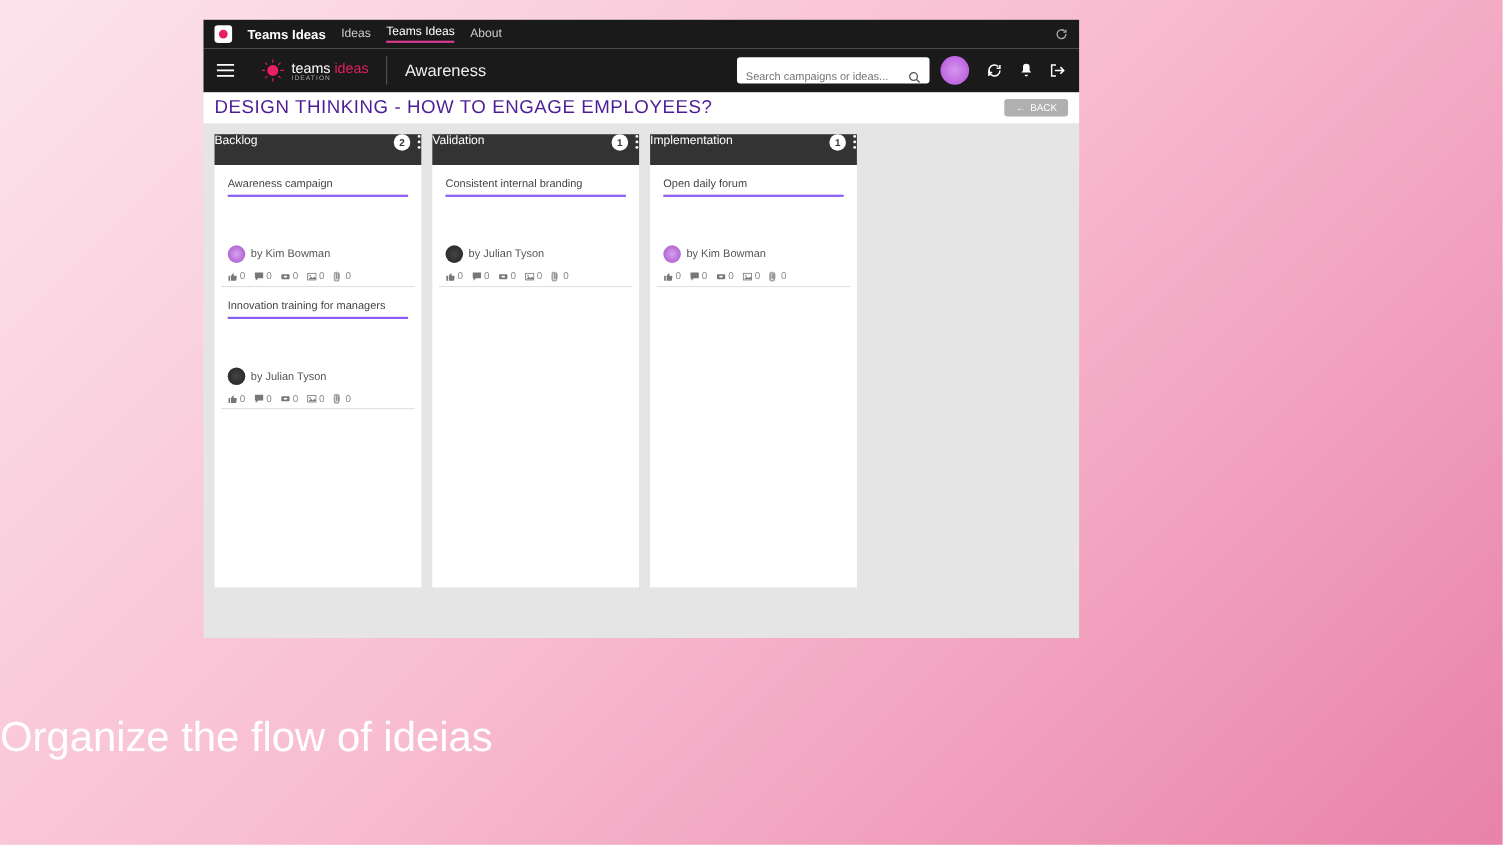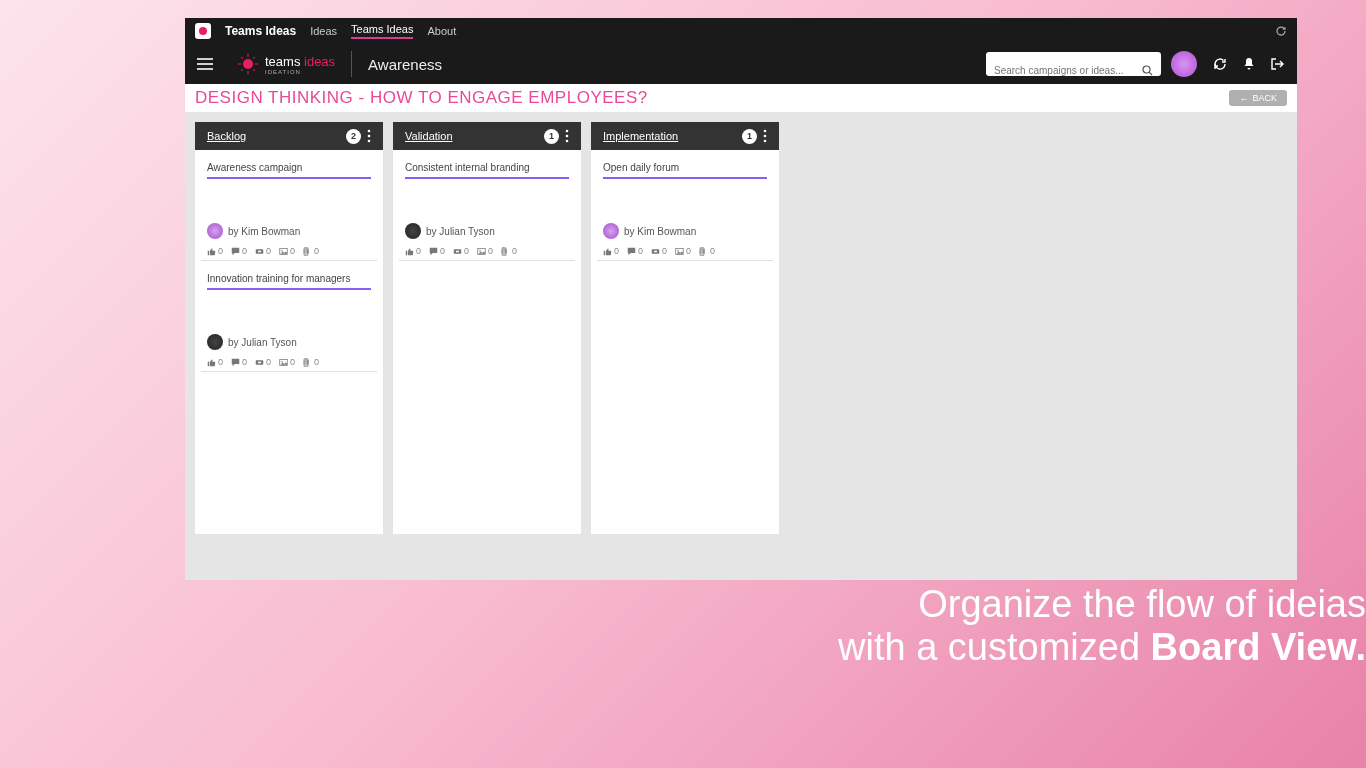--- a/index.html
+++ b/index.html
@@ -9,21 +9,21 @@
   font-family: -apple-system, BlinkMacSystemFont, "Segoe UI", Arial, sans-serif;
   background: linear-gradient(135deg, #fce4ec 0%, #f8bbd0 50%, #e882a8 100%);
   overflow: hidden;
   position: relative;
 }
 
 .app-window {
   position: absolute;
   left: 185px;
   top: 18px;
-  width: 1112px;
+  width: 796px;
   height: 562px;
   background: #e5e5e5;
   display: flex;
   flex-direction: column;
   font-size: 11px;
 }
 
 .titlebar {
   height: 26px;
   background: #1a1a1a;
@@ -61,21 +61,21 @@
 .toolbar .avatar { width:26px; height:26px; border-radius:50%; background: radial-gradient(circle, #d896f0, #b050d8); margin-left:10px; cursor:pointer; }
 .toolbar .ico { margin-left:16px; cursor:pointer; }
 
 .campaign-header {
   height: 28px;
   background: #fff;
   display: flex;
   align-items: center;
   padding: 0 10px;
 }
-.campaign-header .title { color:#ec4899; font-size:17px; font-weight:400; letter-spacing: .5px; }
+.campaign-header .title { color:#4c1d95; font-size:17px; font-weight:400; letter-spacing: .5px; }
 .campaign-header .back-btn { margin-left:auto; background:#b0b0b0; color:#fff; font-size:9px; padding:3px 10px; border-radius:3px; display:flex; align-items:center; gap:4px; cursor:pointer; }
 
 .board {
   display:flex;
   gap:10px;
   padding: 10px 10px 12px 10px;
   flex:1;
   align-items: flex-start;
 }
 .column {
@@ -83,24 +83,23 @@
   display:flex;
   flex-direction:column;
   background:#fff;
   height: 412px;
 }
 .col-header {
   height: 28px;
   background:#333;
   color:#fff;
   display:flex;
-  align-items:center;
-  padding: 0 12px;
+  align-items:flex-start;
+  padding: 0 0;
   font-size:11px;
-  text-decoration:underline;
 }
 .col-header .col-title { flex:1; }
 .col-header .badge { background:#fff; color:#333; width:15px; height:15px; border-radius:50%; font-size:9px; display:flex; align-items:center; justify-content:center; font-weight:700; }
 .col-header .col-menu { margin-left:6px; cursor:pointer; }
 
 .card {
   margin: 6px 6px 0 6px;
   padding: 6px 6px 4px 6px;
   border-bottom: 1px solid #e0e0e0;
   font-size:10px;
@@ -108,22 +107,22 @@
 .card .card-title { color:#444; border-bottom:2px solid #8b5cf6; padding-bottom:4px; margin-bottom:5px; }
 .card .author-row { display:flex; align-items:center; gap:5px; color:#555;margin-top:44px; }
 .card .author-avatar { width:16px; height:16px; border-radius:50%; background: radial-gradient(circle,#d8a0f0,#a050c8); }
 .card .author-avatar.alt { background: radial-gradient(circle,#444,#222); }
 .card .stats { display:flex; gap:8px; margin-top:7px; color:#888; font-size:9px; align-items:center; }
 .card .stats .stat { display:flex; align-items:center; gap:2px; }
 
 .marketing {
   position: absolute;
   left: 0; right: 0;
-  top: 583px;
-  text-align: right;
+  top: 650px;
+  text-align: left;
   color: #fff;
 }
 .marketing .line1 { font-size: 38px; font-weight:300; }
 .marketing .line2 { font-size: 38px; font-weight:300; }
 .marketing .line2 b { font-weight:700; }
 
 svg { display:block; }
 </style>
 </head>
 <body>
@@ -420,14 +419,13 @@
               <span>0</span>
             </span>
           </div>
         </div>
       </div>
     </div>
 </div>
 
 <div class="marketing">
   <div class="line1">Organize the flow of ideias</div>
-  <div class="line2"><span>with a customized </span><b>Board View.</b></div>
 </div>
 
 </body></html>

